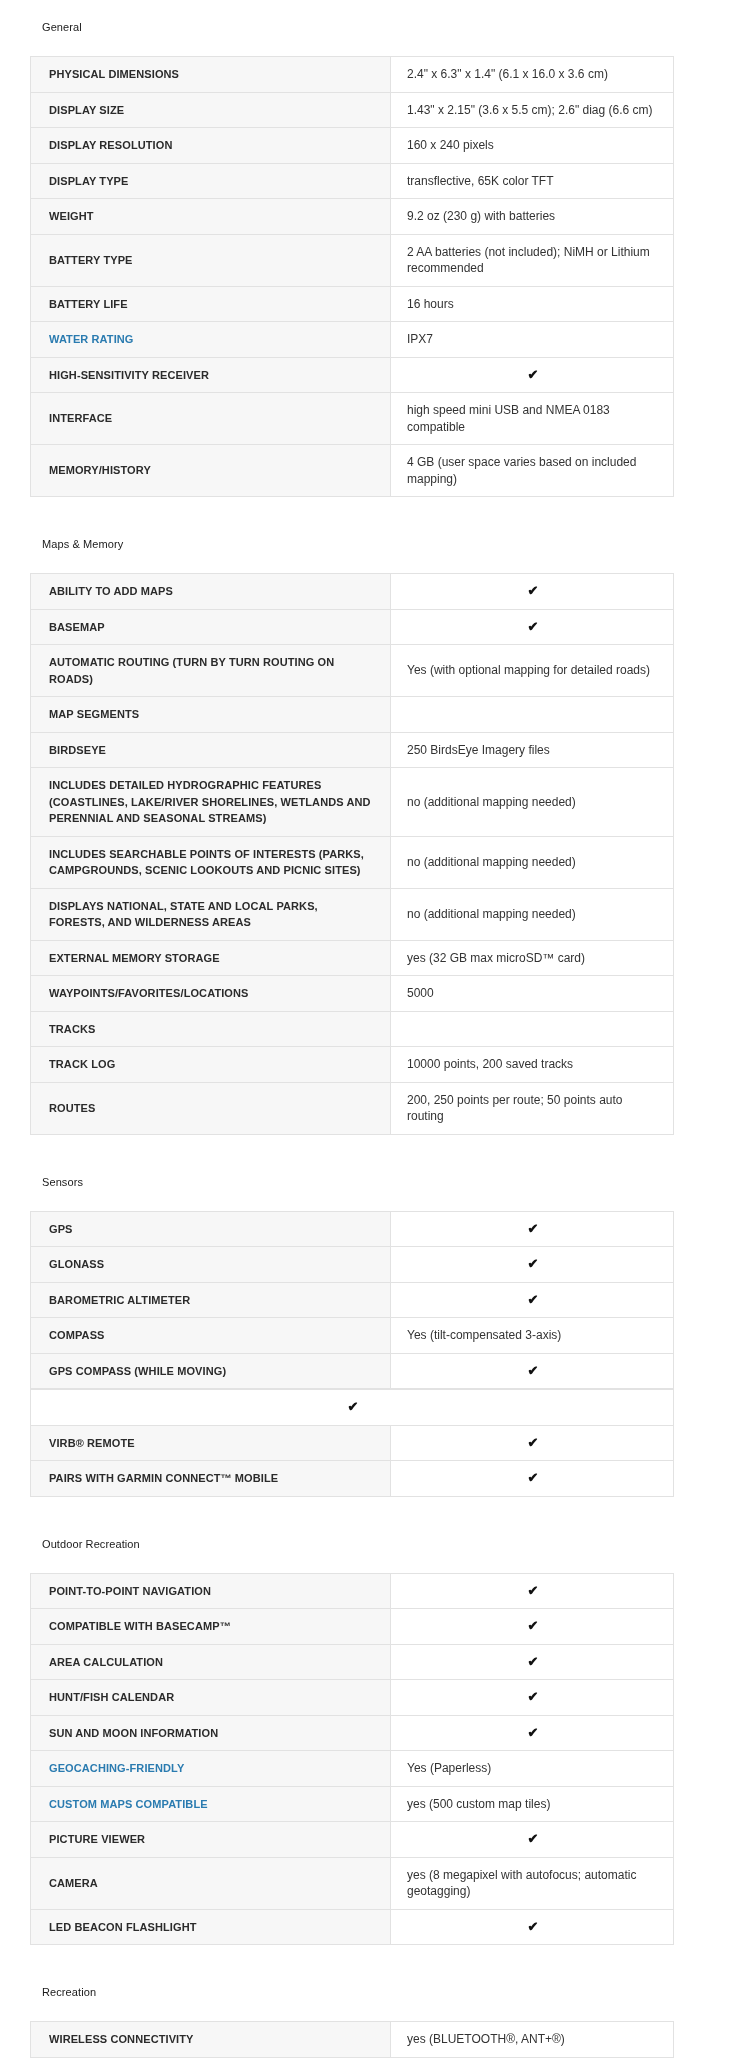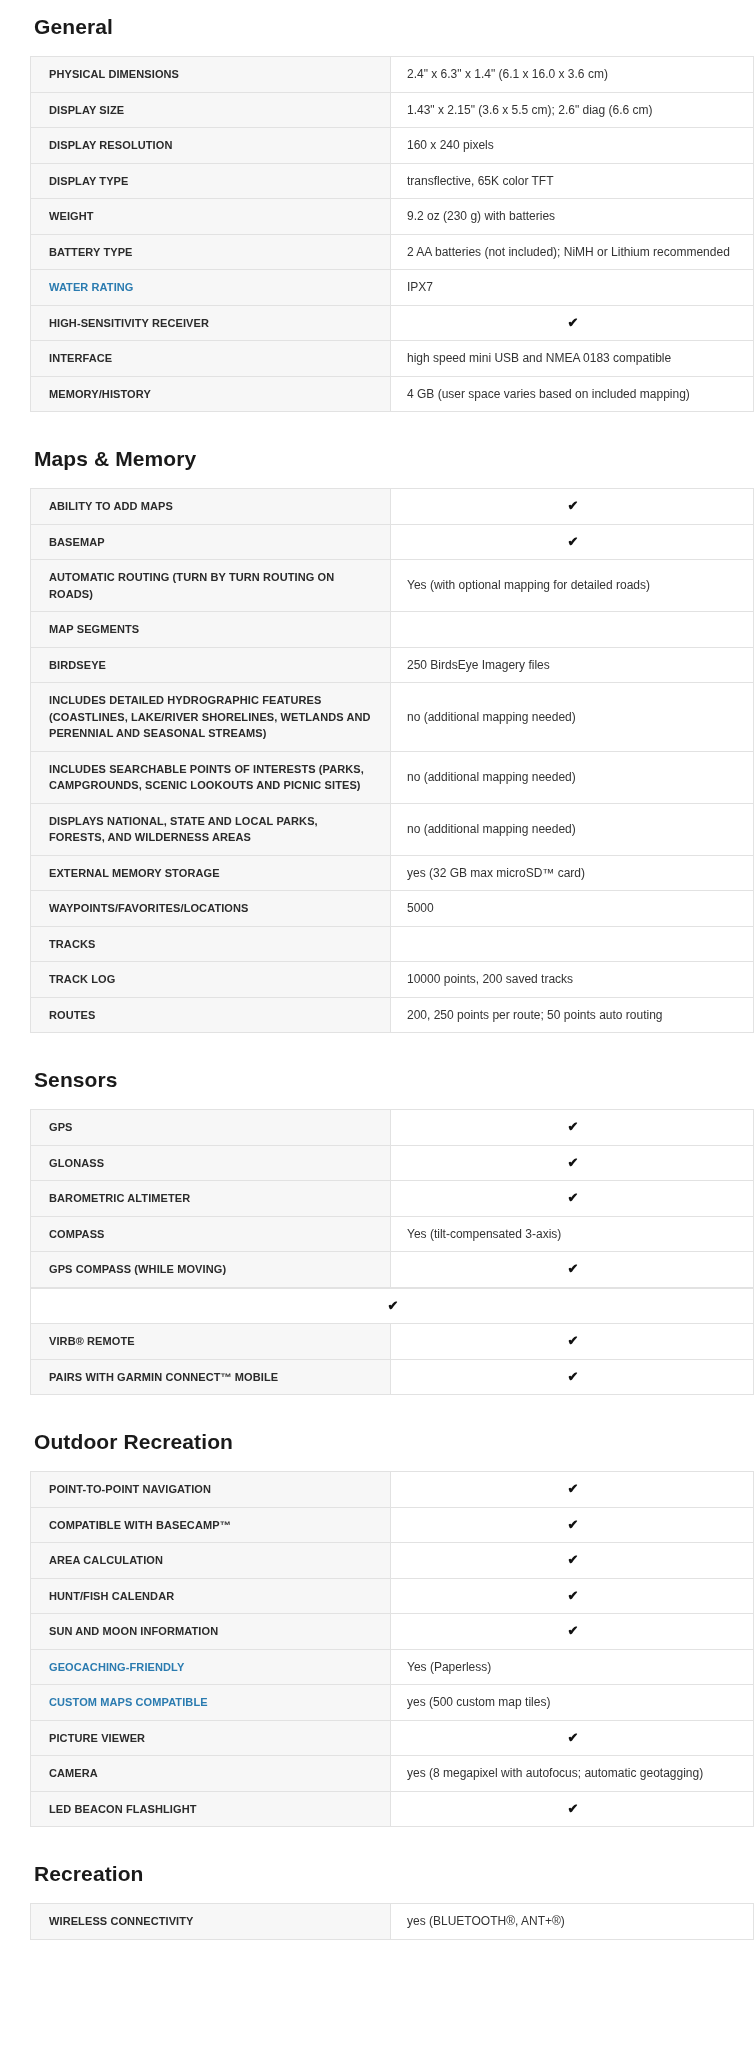--- a/index.html
+++ b/index.html
@@ -7,31 +7,31 @@
     margin: 0;
     padding: 0;
     background: #ffffff;
     font-family: "Liberation Sans", sans-serif;
     color: #333;
   }
   body { width: 756px; }
   .page { padding: 10px 14px 12px 30px; }
 
   h2.section-title {
-    font-size: 21px;
+    font-size: 11px;
     line-height: 18px;
-    font-weight: 700;
+    font-weight: 400;
     color: #1a1a1a;
-    margin: 38px 0 20px 4px;
+    margin: 38px 0 20px 12px;
     letter-spacing: 0.1px;
   }
   section:first-child h2.section-title { margin-top: 8px; }
 
   .spec-table {
-    width: 724px;
+    width: 644px;
     border: 1px solid #e2e2e2;
     border-bottom: none;
   }
   .spec-row {
     display: flex;
     align-items: stretch;
     border-bottom: 1px solid #e2e2e2;
   }
   .spec-label {
     width: 360px;
@@ -98,20 +98,24 @@
   <div class="spec-row">
     <div class="spec-label">WEIGHT</div>
     <div class="spec-value">9.2 oz (230 g) with batteries</div>
   </div>
 
   <div class="spec-row">
     <div class="spec-label">BATTERY TYPE</div>
     <div class="spec-value">2 AA batteries (not included); NiMH or Lithium recommended</div>
   </div>
 
+  <div class="spec-row">
+    <div class="spec-label">BATTERY LIFE</div>
+    <div class="spec-value">16 hours</div>
+  </div>
 
   <div class="spec-row">
     <div class="spec-label link" style="color: rgb(42, 123, 176);">WATER RATING</div>
     <div class="spec-value">IPX7</div>
   </div>
 
   <div class="spec-row">
     <div class="spec-label">HIGH-SENSITIVITY RECEIVER</div>
     <div class="spec-value is-check">
   <span class="check-icon">✔</span>

